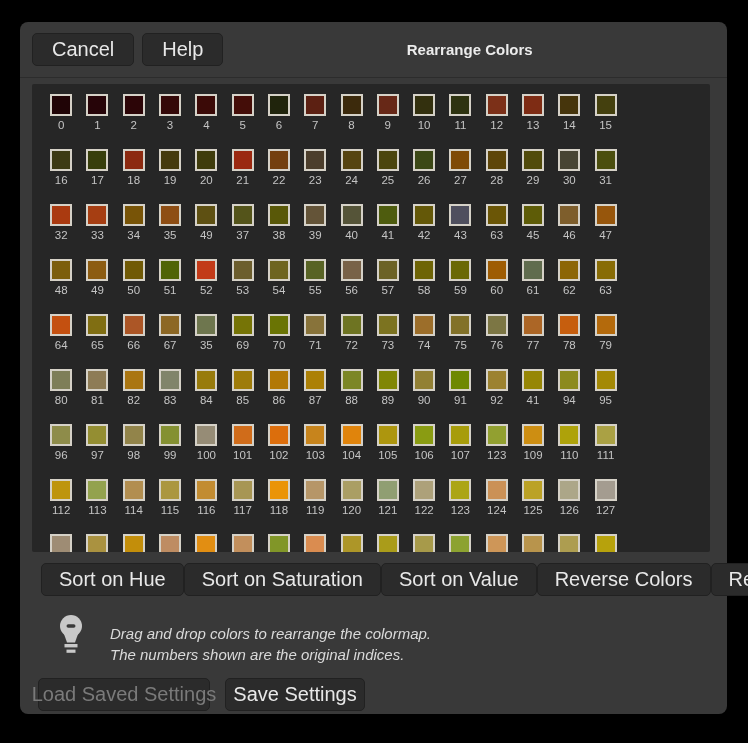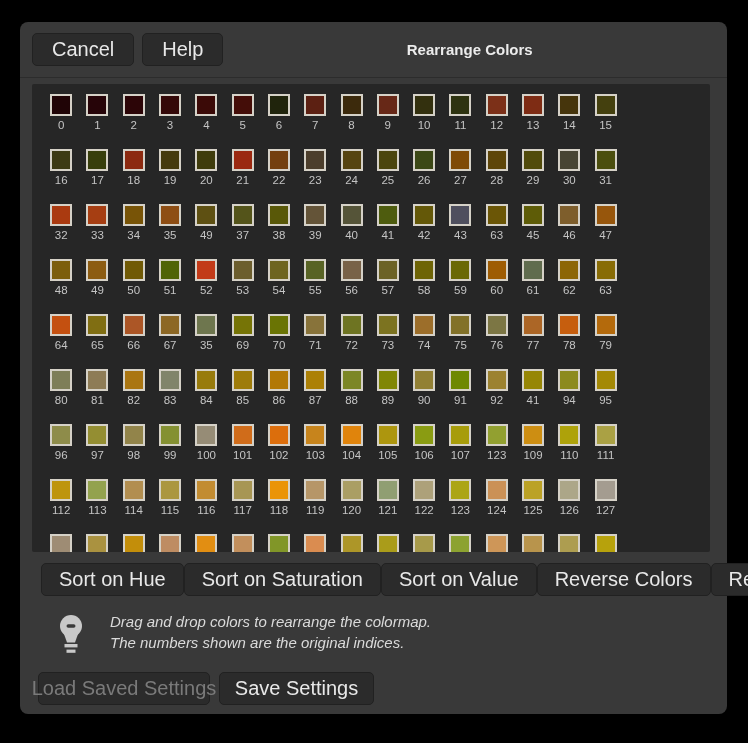--- a/index.html
+++ b/index.html
@@ -47,24 +47,24 @@
   .grid{
     display:grid;grid-template-columns:repeat(16,36.3px);
     grid-auto-rows:55px;padding:10px 0 0 11px;
   }
   .cell{display:flex;flex-direction:column;align-items:center;}
   .swatch{width:22px;height:22px;border:2px solid var(--swatch-border);}
   .idx{margin-top:3px;font-size:11.5px;color:var(--index-text);}
   .actions{display:flex;justify-content:space-between;margin:11px 20px 0 21px;}
   .actions .btn{padding:0 17px;}
   .hint{display:flex;align-items:flex-start;margin:15px 0 0 36px;gap:24px;}
-  .hint-text{font-style:italic;color:#dadada;font-size:15px;line-height:21px;}
-  .settings{display:flex;gap:9px;margin:13px 16px 0 18px;}
+  .hint-text{font-style:italic;color:#dadada;font-size:15px;line-height:21px;margin-top:12px;}
+  .settings{display:flex;gap:15px;margin:13px 16px 0 18px;}
   .btn-load{width:172px;color:var(--disabled-text);}
-  .btn-save{width:155px;}
+  .btn-save{width:140px;}
   .bulb{margin-top:2px;}
 </style>
 </head>
 <body>
 
 <div class="dialog">
 
   <div class="header">
     <div class="hgroup">
       <button class="btn">Cancel</button>

